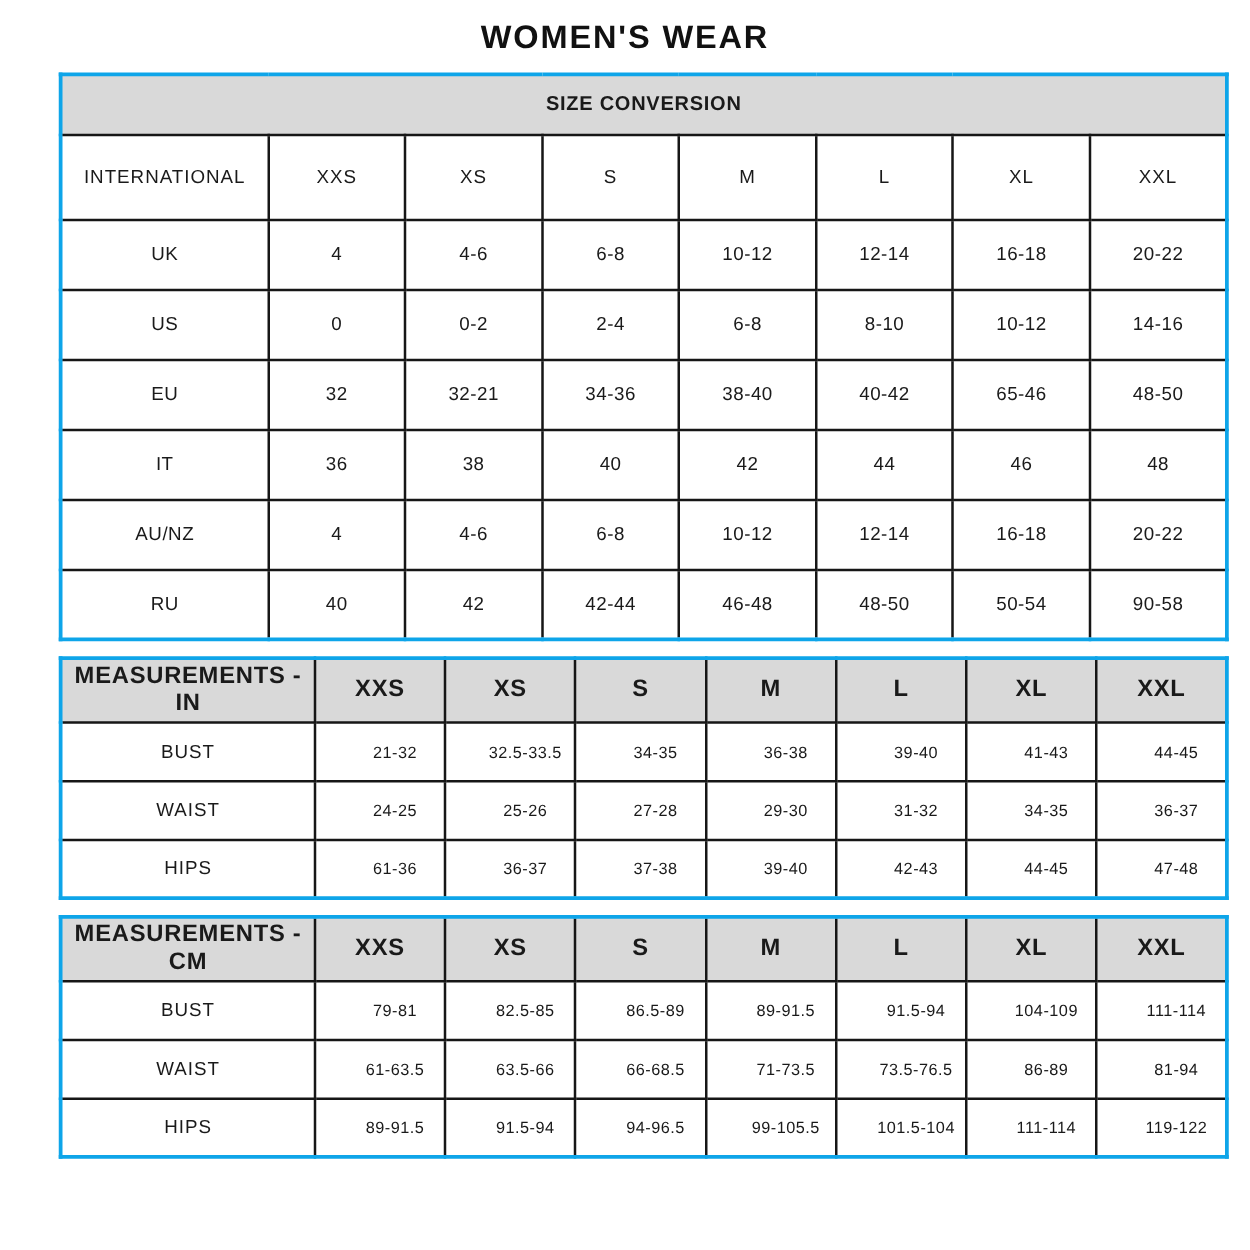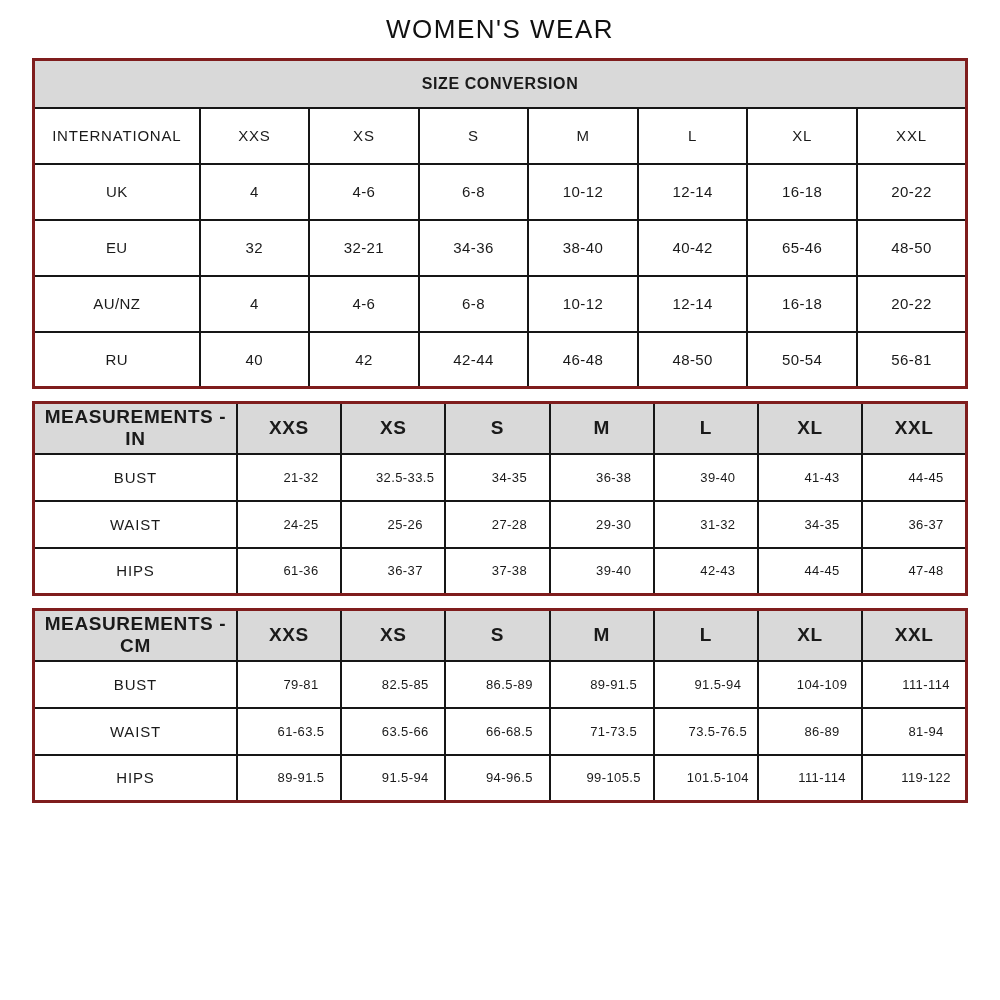--- a/index.html
+++ b/index.html
@@ -7,50 +7,51 @@
     width: 1000px; height: 1000px;
     background: #ffffff;
     font-family: "Liberation Sans", "DejaVu Sans", sans-serif;
     color: #1a1a1a;
     overflow: hidden;
   }
   .page { padding: 10px 32px 0 32px; }
   h1 {
     text-align: center;
     font-size: 26px;
-    font-weight: 400;
+    font-weight: 700;
     letter-spacing: 1.5px;
     margin: 4px 0 13px 0;
     color: #111;
   }
   table {
     width: 100%;
     border-collapse: collapse;
     table-layout: fixed;
     margin-bottom: 12px;
-    border: 3px solid #7f1d1d;
+    border: 3px solid #0ea5e9;
+    margin-left: 15px;
   }
   th, td {
     border: 2px solid #161616;
     text-align: center;
     vertical-align: middle;
     font-weight: 400;
     letter-spacing: 0.4px;
   }
   
   .t1 .band th {
     background: #d9d9d9;
     height: 48px;
     font-size: 16px;
     font-weight: 700;
     letter-spacing: 0.6px;
   }
   .t1 .cols th {
     background: #ffffff;
-    height: 56px;
+    height: 68px;
     font-size: 15px;
     letter-spacing: 0.8px;
   }
   .t1 tbody tr { height: 56px; }
   .t1 tbody th, .t1 tbody td { font-size: 15px; }
   
   .tm .cols th {
     background: #d9d9d9;
     height: 51px;
     font-size: 19px;
@@ -103,48 +104,68 @@
           <th>UK</th>
           <td>4</td>
           <td>4-6</td>
           <td>6-8</td>
           <td>10-12</td>
           <td>12-14</td>
           <td>16-18</td>
           <td>20-22</td>
         </tr>
         <tr>
+          <th>US</th>
+          <td>0</td>
+          <td>0-2</td>
+          <td>2-4</td>
+          <td>6-8</td>
+          <td>8-10</td>
+          <td>10-12</td>
+          <td>14-16</td>
+        </tr>
+        <tr>
           <th>EU</th>
           <td>32</td>
           <td>32-21</td>
           <td>34-36</td>
           <td>38-40</td>
           <td>40-42</td>
           <td>65-46</td>
           <td>48-50</td>
         </tr>
         <tr>
+          <th>IT</th>
+          <td>36</td>
+          <td>38</td>
+          <td>40</td>
+          <td>42</td>
+          <td>44</td>
+          <td>46</td>
+          <td>48</td>
+        </tr>
+        <tr>
           <th>AU/NZ</th>
           <td>4</td>
           <td>4-6</td>
           <td>6-8</td>
           <td>10-12</td>
           <td>12-14</td>
           <td>16-18</td>
           <td>20-22</td>
         </tr>
         <tr>
           <th>RU</th>
           <td>40</td>
           <td>42</td>
           <td>42-44</td>
           <td>46-48</td>
           <td>48-50</td>
           <td>50-54</td>
-          <td>56-81</td>
+          <td>90-58</td>
         </tr>
       </tbody>
   </table>
 
   <table class="tm">
     <colgroup>
       <col class="c-label">
         <col class="c-size">
         <col class="c-size">
         <col class="c-size">

